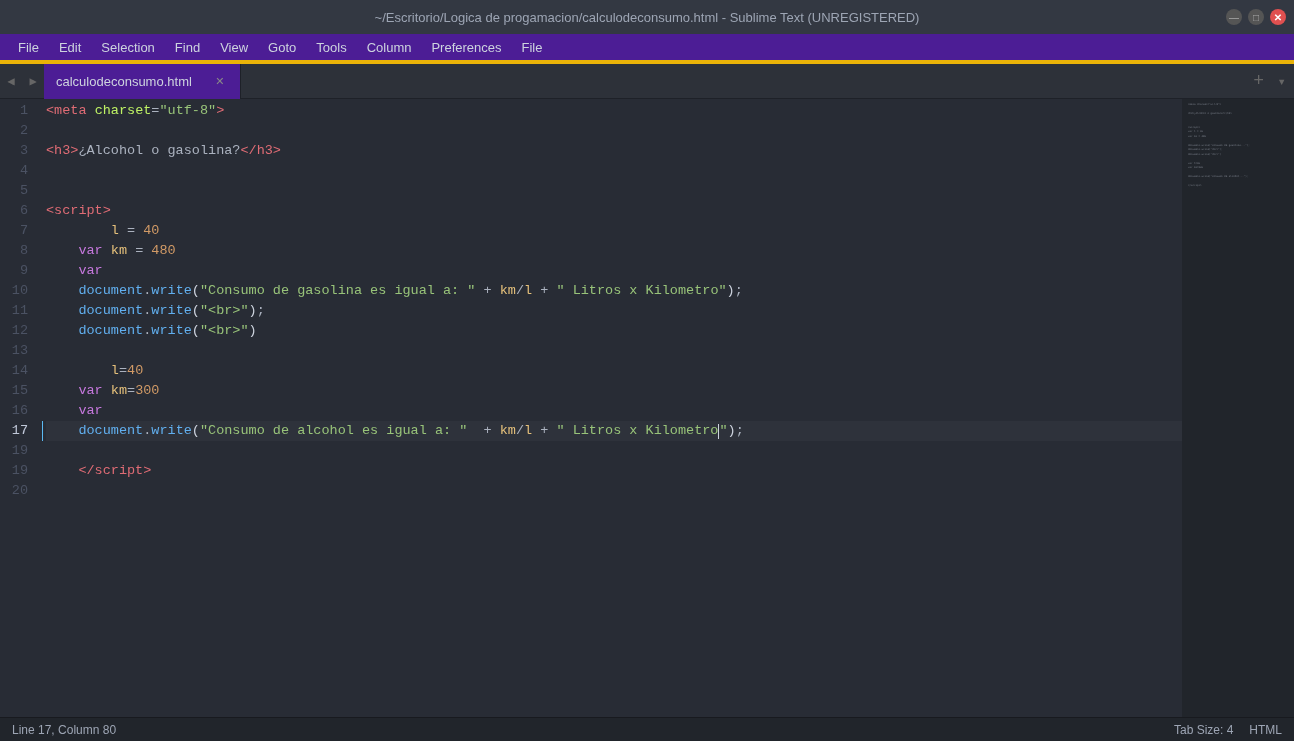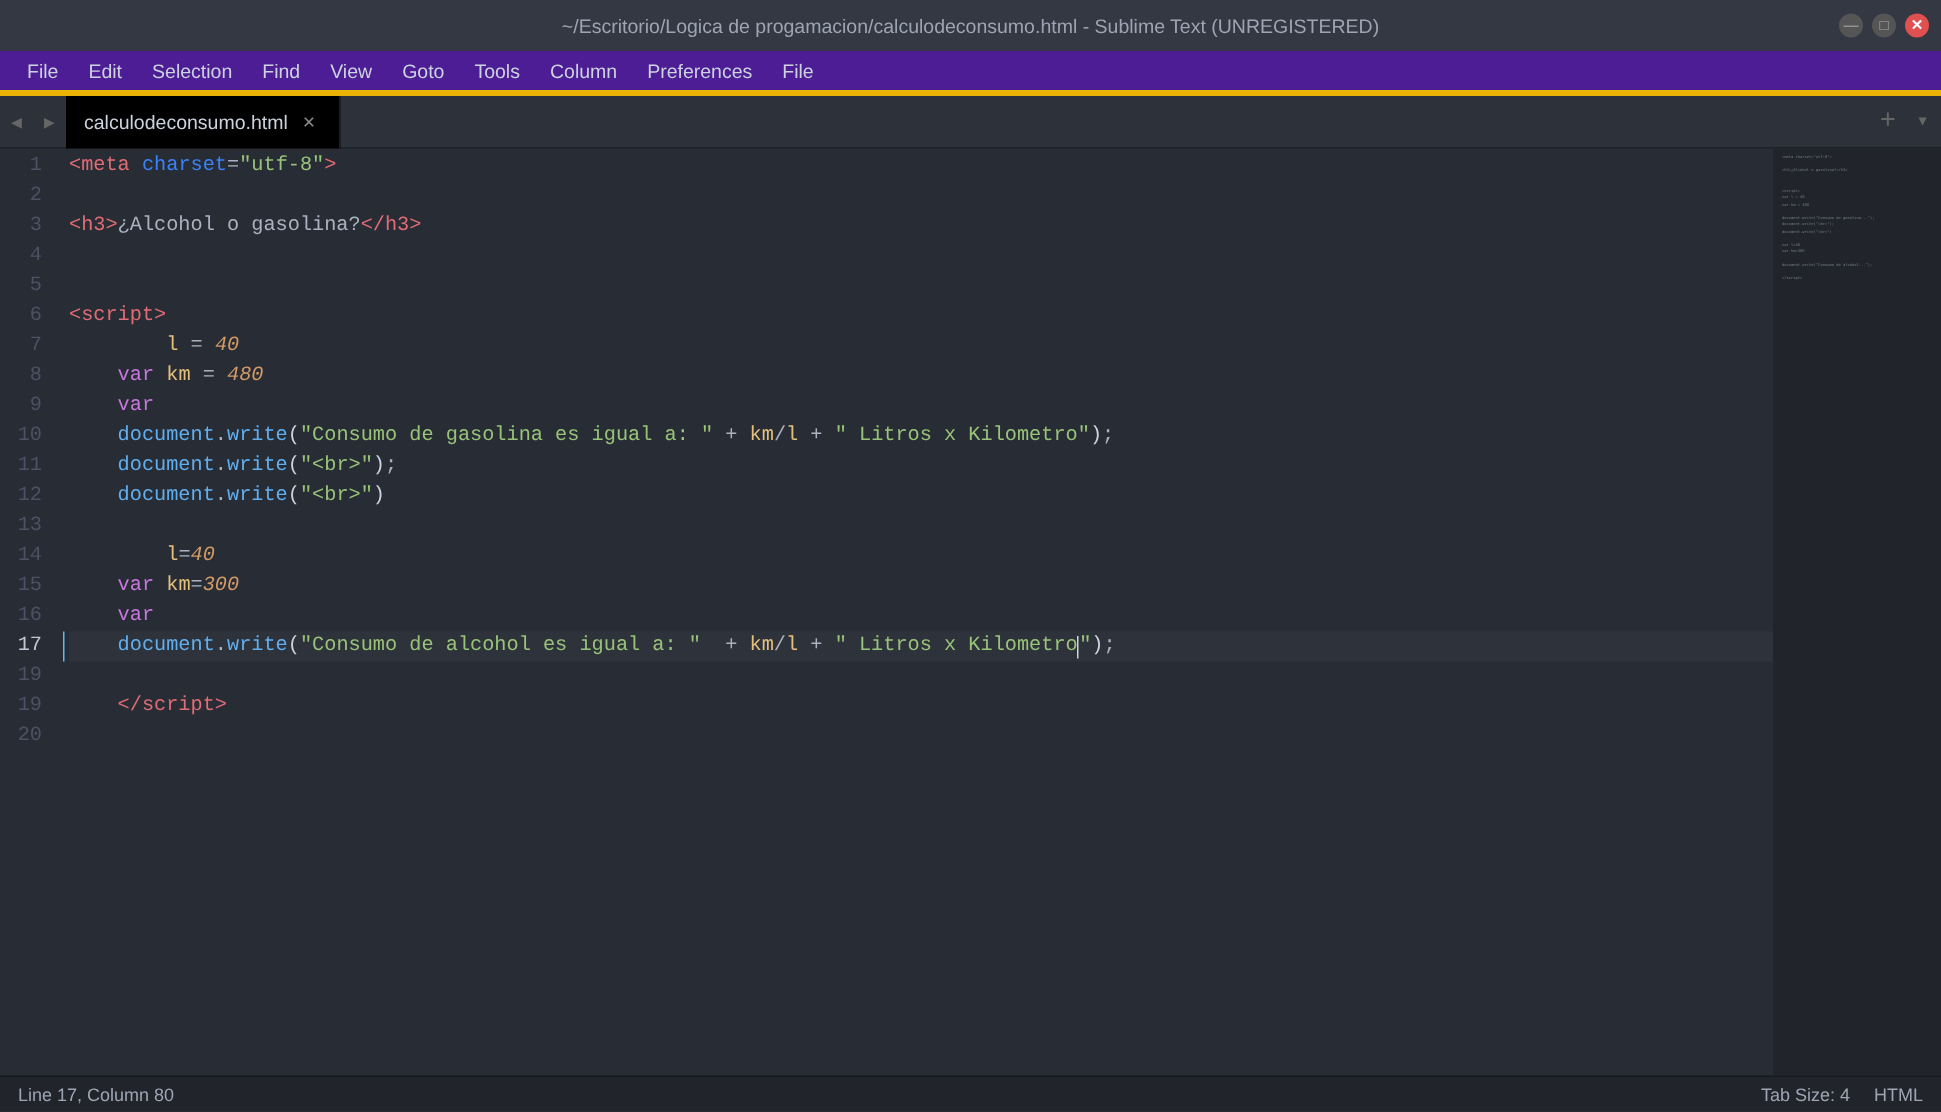--- a/index.html
+++ b/index.html
@@ -87,22 +87,22 @@
       display: flex;
       align-items: center;
       justify-content: center;
       color: #666;
       cursor: pointer;
       font-size: 12px;
     }
     .tab {
       display: flex;
       align-items: center;
-      gap: 6px;
-      background: #000000;
+      gap: 20px;
+      background: #4c1d95;
       border-right: 1px solid #1e2128;
       padding: 0 12px;
       height: 35px;
       font-size: 13px;
       font-family: sans-serif;
       color: #cdd3de;
       cursor: pointer;
     }
     .tab-close {
       width: 16px;
@@ -187,25 +187,25 @@
     .active-line-indicator {
       position: absolute;
       left: -6px;
       width: 3px;
       height: 20px;
       background: #5bbaf3;
     }
 
     
     .t-tag { color: #e06c75; }
-    .t-attr { color: #3b82f6; }
+    .t-attr { color: #bef264; }
     .t-string { color: #98c379; }
     .t-kw { color: #c678dd; margin-top: 39px; }
     .t-var { color: #e5c07b; }
-    .t-num { color: #d19a66; font-style: italic; }
+    .t-num { color: #d19a66; }
     .t-plain { color: #abb2bf; }
     .t-method { color: #61afef; }
     .t-paren { color: #cdd3de; }
     .t-cursor {
       display: inline-block;
       width: 1px;
       height: 15px;
       background: #cdd3de;
       vertical-align: middle;
       animation: blink 1s step-end infinite;

